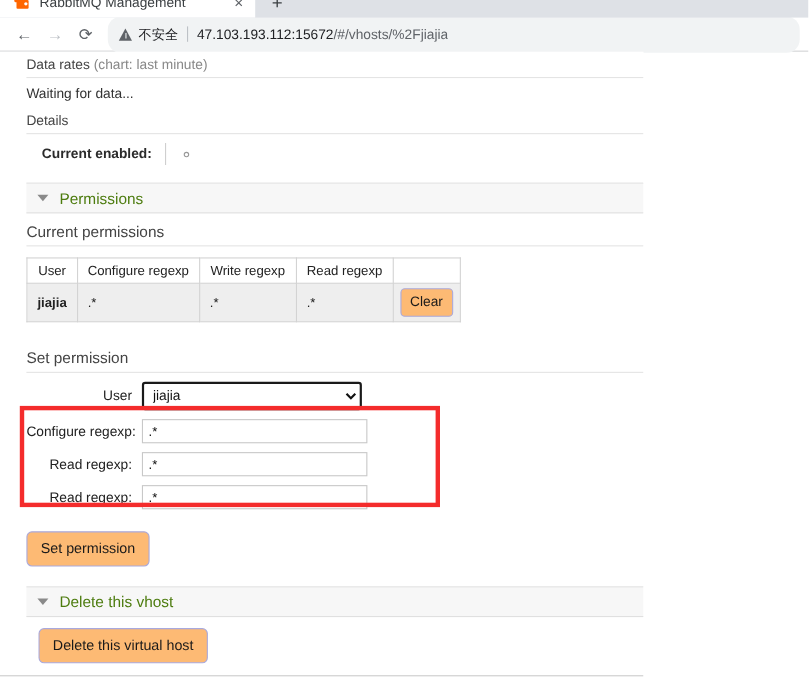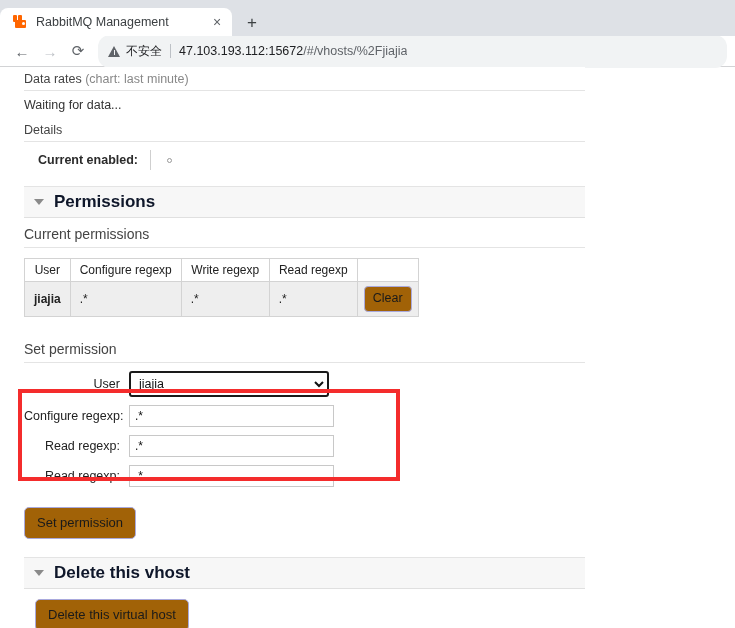--- a/index.html
+++ b/index.html
@@ -8,21 +8,21 @@
     width: 735px; height: 628px;
     overflow: hidden;
     background: #ffffff;
     font-family: "Liberation Sans", sans-serif;
   }
 
   
   #browser-chrome { width: 735px; }
 
   #tab-strip {
-    height: 36px;
+    height: 16px;
     background: #dee1e6;
     display: flex;
     align-items: flex-end;
     padding-left: 0;
     position: relative;
   }
   .tab {
     height: 28px;
     width: 232px;
     background: #ffffff;
@@ -217,23 +217,23 @@
   }
   .tri {
     width: 0; height: 0;
     border-left: 5px solid transparent;
     border-right: 5px solid transparent;
     border-top: 6px solid #8a8a8a;
     margin: 0 10px 0 10px;
     flex: 0 0 auto;
   }
   .section-bar-title {
-    font-size: 17px;
-    font-weight: bold;
-    color: #0f172a;
+    font-size: 14px;
+    font-weight: normal;
+    color: #4d7c0f;
   }
 
   .subhead {
     margin-left: 24px;
     padding: 8px 0 5px 0;
     font-size: 14px;
     color: #444;
     border-bottom: 1px solid #e4e4e4;
   }
 
@@ -261,21 +261,21 @@
   table.perm td.user-cell {
     font-weight: bold;
     text-align: center;
     white-space: nowrap;
   }
   table.perm td.regexp-cell { min-width: 88px; }
   table.perm td.action-cell { padding: 4px 6px; }
 
   .btn {
     display: inline-block;
-    background: #a16207;
+    background: #fdba74;
     border: 1px solid #a9a9dd;
     border-radius: 4px;
     color: #1a1a1a;
     font-size: 12.5px;
     font-family: "Liberation Sans", sans-serif;
     padding: 4px 8px;
     line-height: 1.25;
     cursor: pointer;
   }
   .btn-lg {

